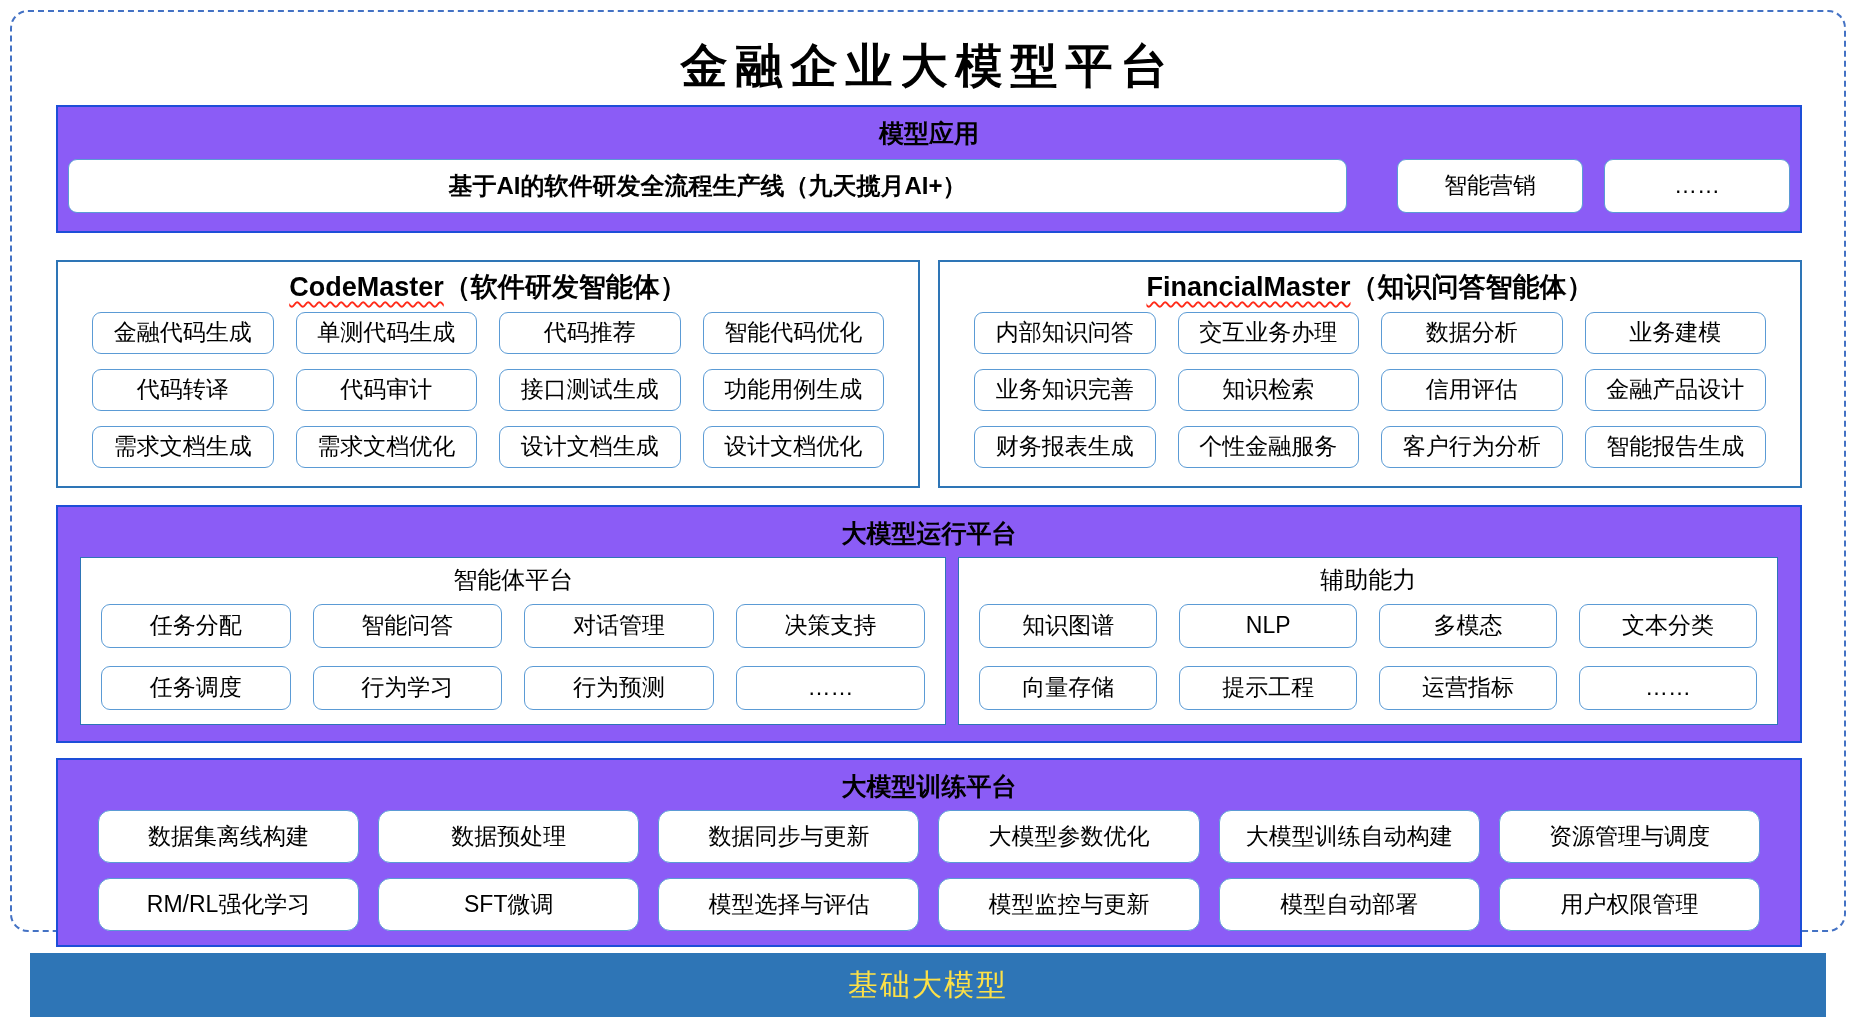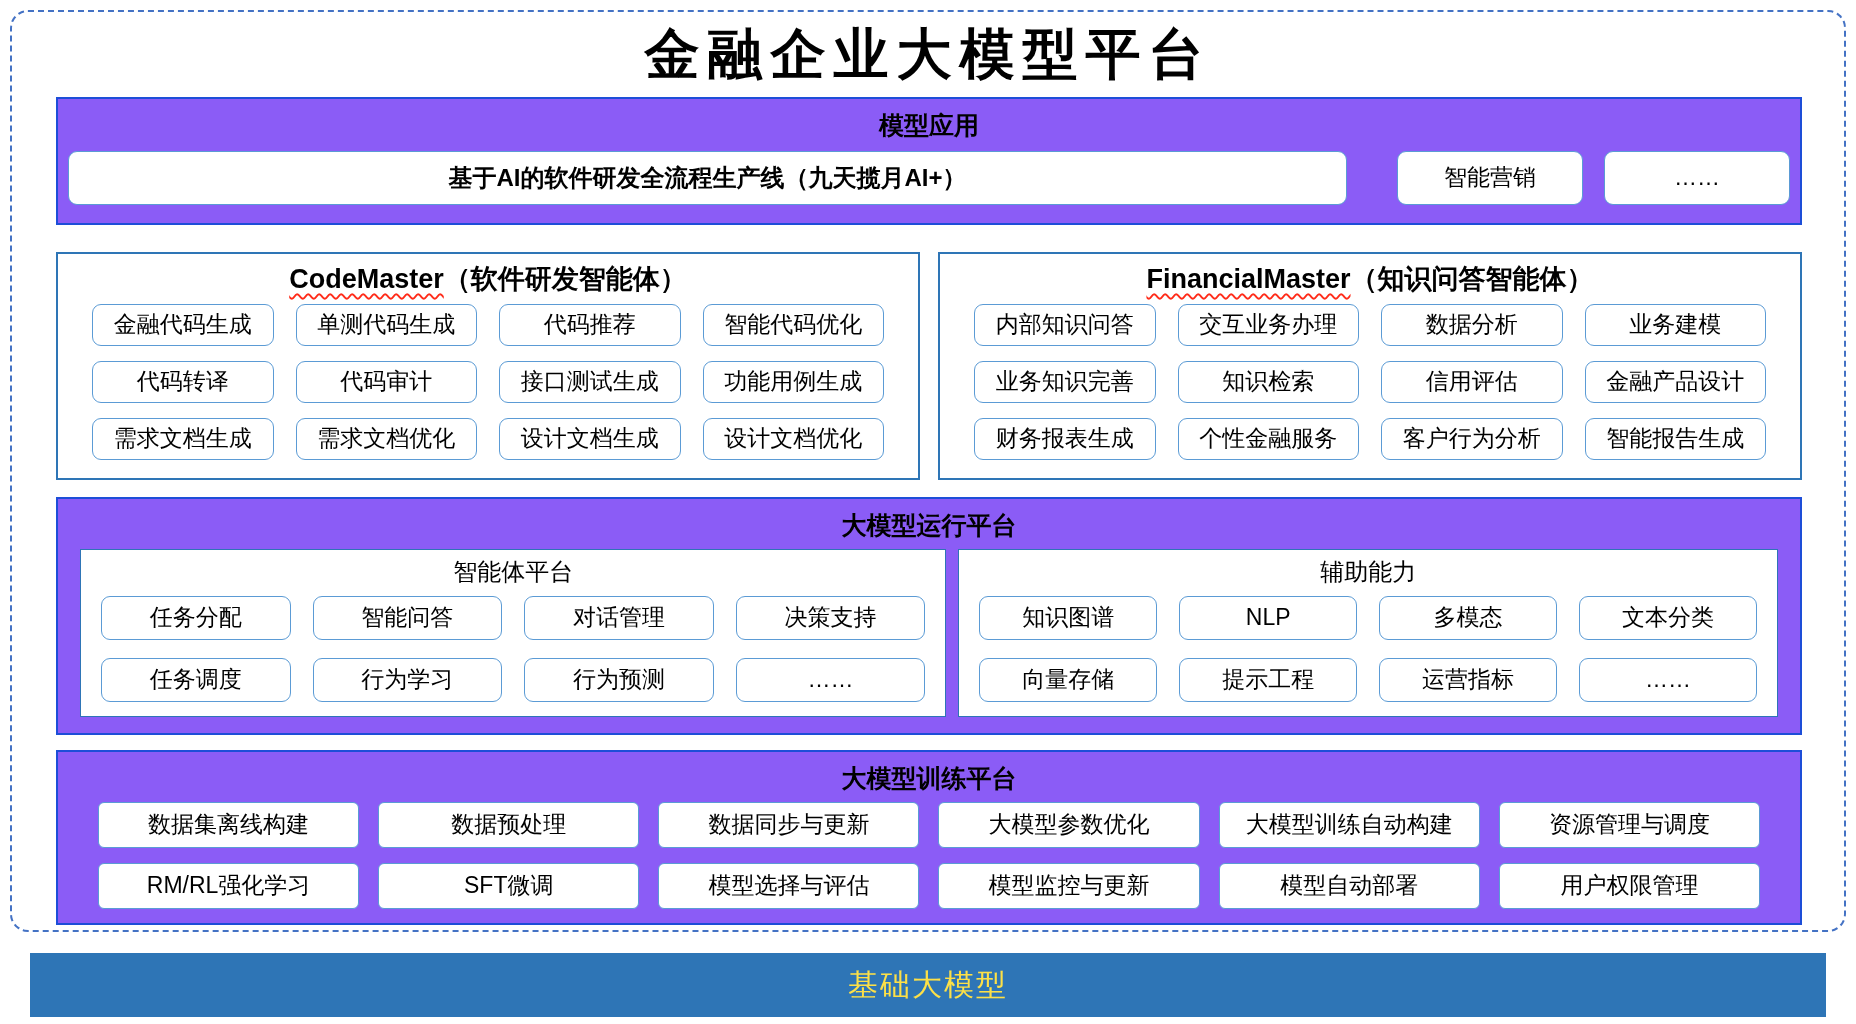--- a/index.html
+++ b/index.html
@@ -6,21 +6,21 @@
   *{box-sizing:border-box;}
   #canvas{
     position:relative;width:1856px;height:1024px;background:#ffffff;overflow:hidden;
     font-family:"Liberation Sans",sans-serif;color:#000;
   }
   .frame{
     position:absolute;left:10px;top:10px;width:1836px;height:922px;
     border:2px dashed #4472C4;border-radius:18px;
   }
   .main-title{
-    margin-top:14px;text-align:center;font-size:55px;line-height:1.0;
+    margin-top:30px;text-align:center;font-size:47px;line-height:1.0;
     font-weight:bold;letter-spacing:8px;
     font-family:"DejaVu Serif",serif;
   }
   .section{
     margin:12px 42px 0 44px;border:2px solid #1d4ed8;background:#8b5cf6;
   }
   .section1{margin-top:16px;}
   .section-header{
     text-align:center;font-weight:bold;font-size:25px;line-height:32px;margin-top:10px;
   }
@@ -55,21 +55,21 @@
   .sub-box.left{flex:1.06;}
   .sub-box.right{flex:1;}
   .sub-title{text-align:center;font-size:24px;line-height:28px;margin:2px 0 10px 0;}
   .sub-box .grid4{gap:18px 22px;}
   .sub-box .grid4 .chip{height:44px;}
   .training-section{margin-top:15px;padding-bottom:14px;}
   .grid6{
     display:grid;grid-template-columns:repeat(6,1fr);gap:15px 19px;
     padding:8px 40px 0 40px;
   }
-  .grid6 .chip{height:46px;border-radius:6px;}
+  .grid6 .chip{height:53px;border-radius:12px;}
   .foundation-bar{
     position:absolute;left:30px;top:953px;width:1796px;height:64px;
     background:#2E75B6;color:#fde047;display:flex;align-items:center;justify-content:center;
     font-size:30px;letter-spacing:2px;
   }
 </style>
 </head>
 <body>
 
 <div id="canvas">

